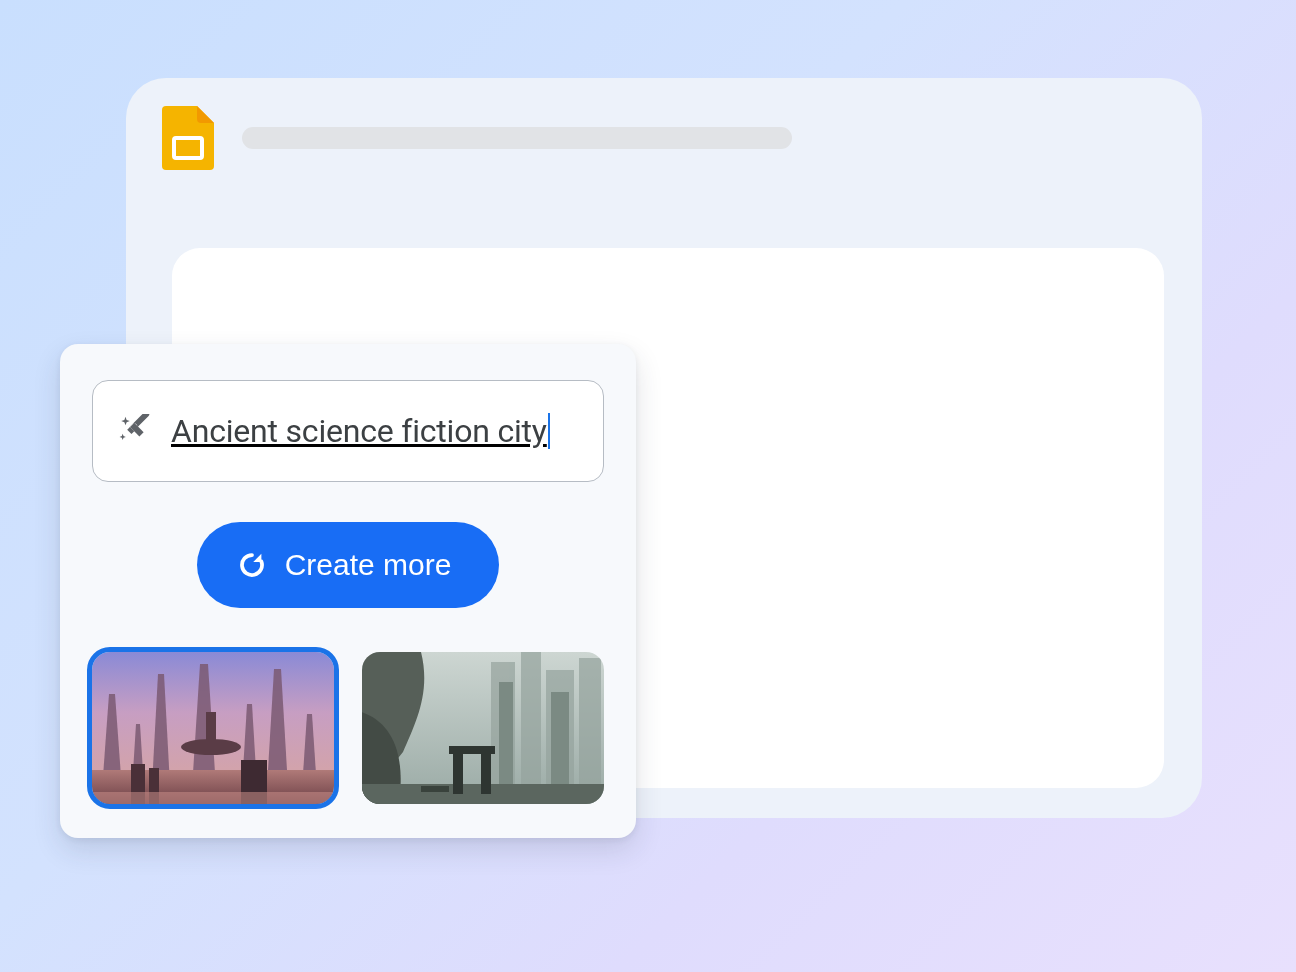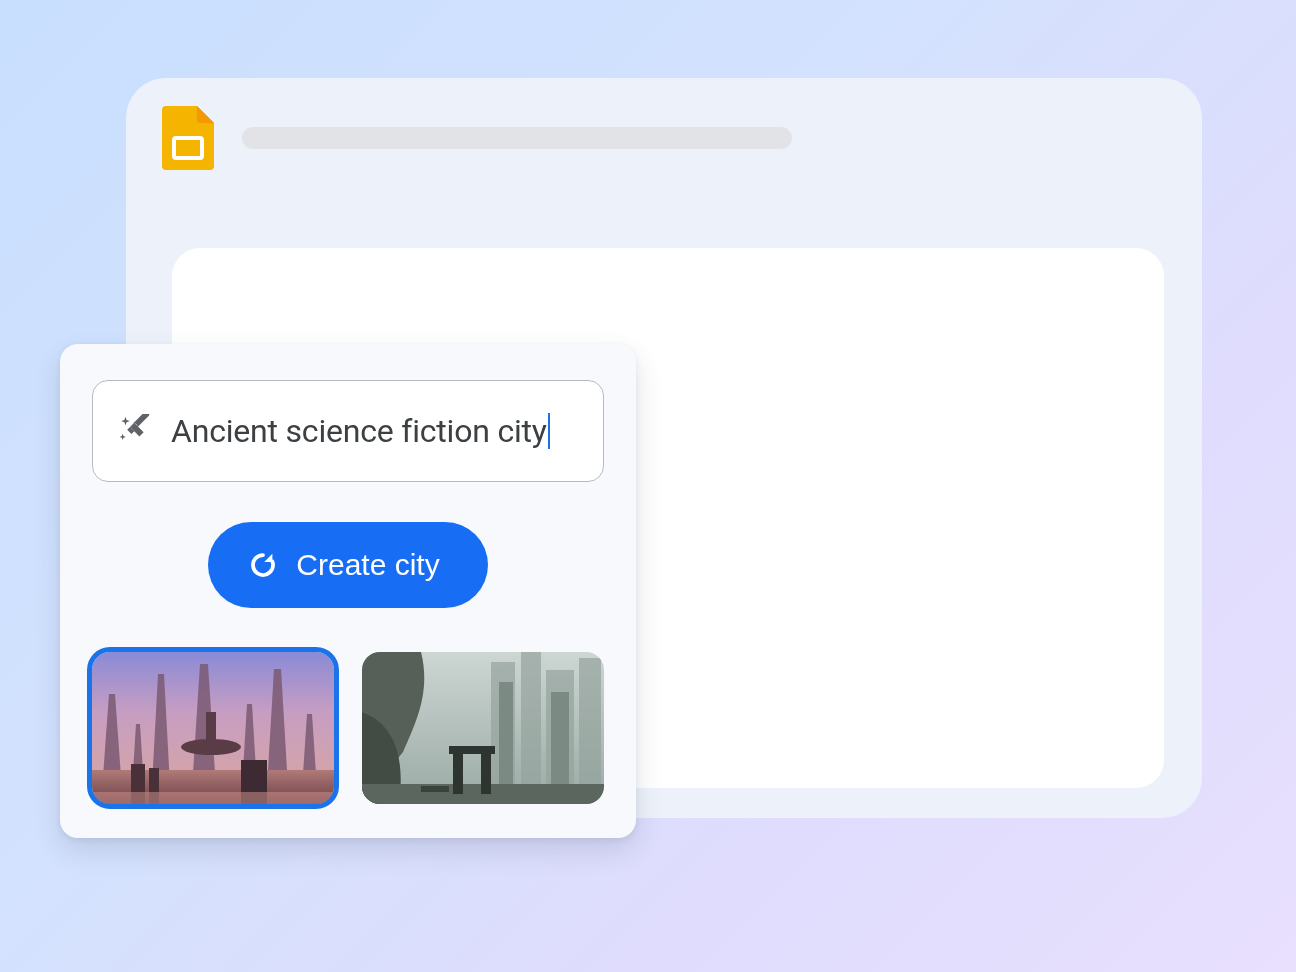--- a/index.html
+++ b/index.html
@@ -67,20 +67,21 @@
 }
 
 .prompt-field {
   background: #ffffff;
   border: 1px solid #b6bcc4;
   border-radius: 16px;
   height: 102px;
   display: flex;
   align-items: center;
   padding: 0 24px;
+  text-decoration: underline;
 }
 .prompt-field .magic-icon {
   flex: 0 0 34px;
   height: 34px;
   display: flex;
   align-items: center;
   justify-content: center;
   color: #5f6368;
 }
 .prompt-text {
@@ -175,21 +176,21 @@
   </div>
 
   <div class="action-row">
     <button class="create-btn">
       <span>
         <svg width="30" height="30" viewBox="0 0 24 24">
           <path d="M12 4 a8 8 0 1 0 7.5 5.2" fill="none" stroke="#ffffff" stroke-width="3" stroke-linecap="round"></path>
           <path d="M19.5 3 l0 6.5 l-6.5 0 z" fill="#ffffff"></path>
         </svg>
       </span>
-      <span>Create city</span>
+      <span>Create more</span>
     </button>
   </div>
 
   <div class="results">
     <div class="thumb selected">
       <svg viewBox="0 0 244 152" preserveAspectRatio="xMidYMid slice">
         <defs>
           <linearGradient id="sky1" x1="0" y1="0" x2="0" y2="1">
             <stop offset="0" stop-color="#8a8ad6"></stop>
             <stop offset="0.4" stop-color="#c79ec2"></stop>

